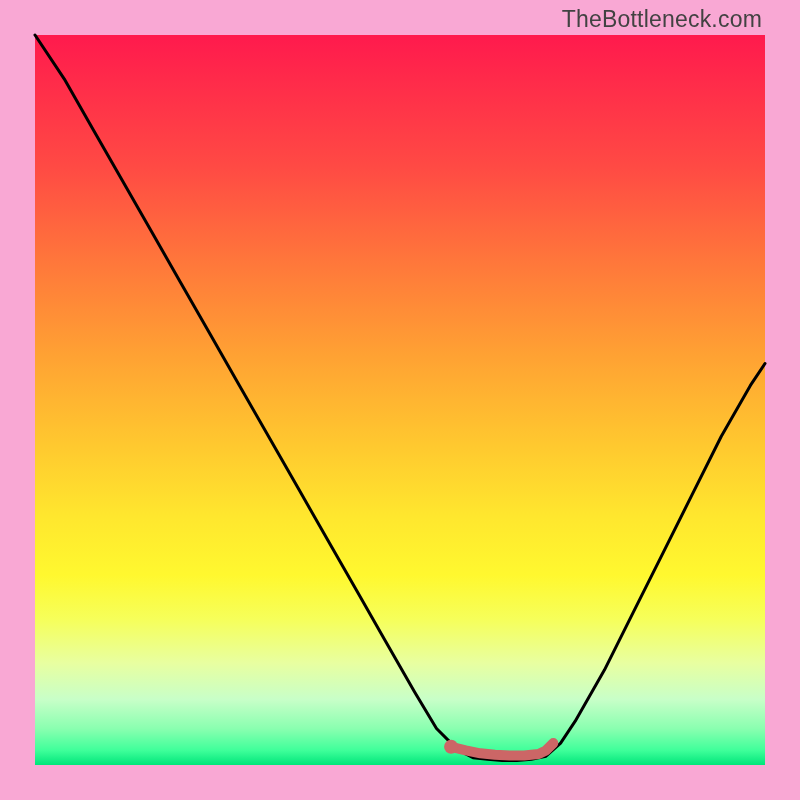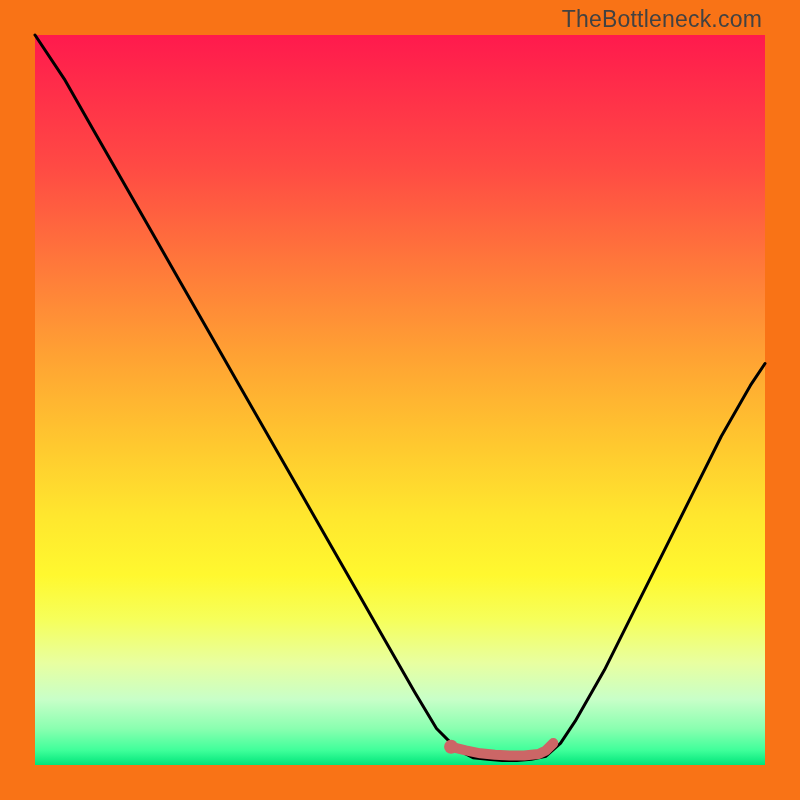--- a/index.html
+++ b/index.html
@@ -8,21 +8,21 @@
     width: 800px;
     height: 800px;
     overflow: hidden;
     background: #000000;
     font-family: Arial, Helvetica, sans-serif;
   }
   .outer {
     position: relative;
     width: 800px;
     height: 800px;
-    background: #f97316;
+    background: #f9a8d4;
   }
   .plot-area {
     position: absolute;
     left: 35px;
     top: 35px;
     width: 730px;
     height: 730px;
     
     background: linear-gradient(
       to bottom,

